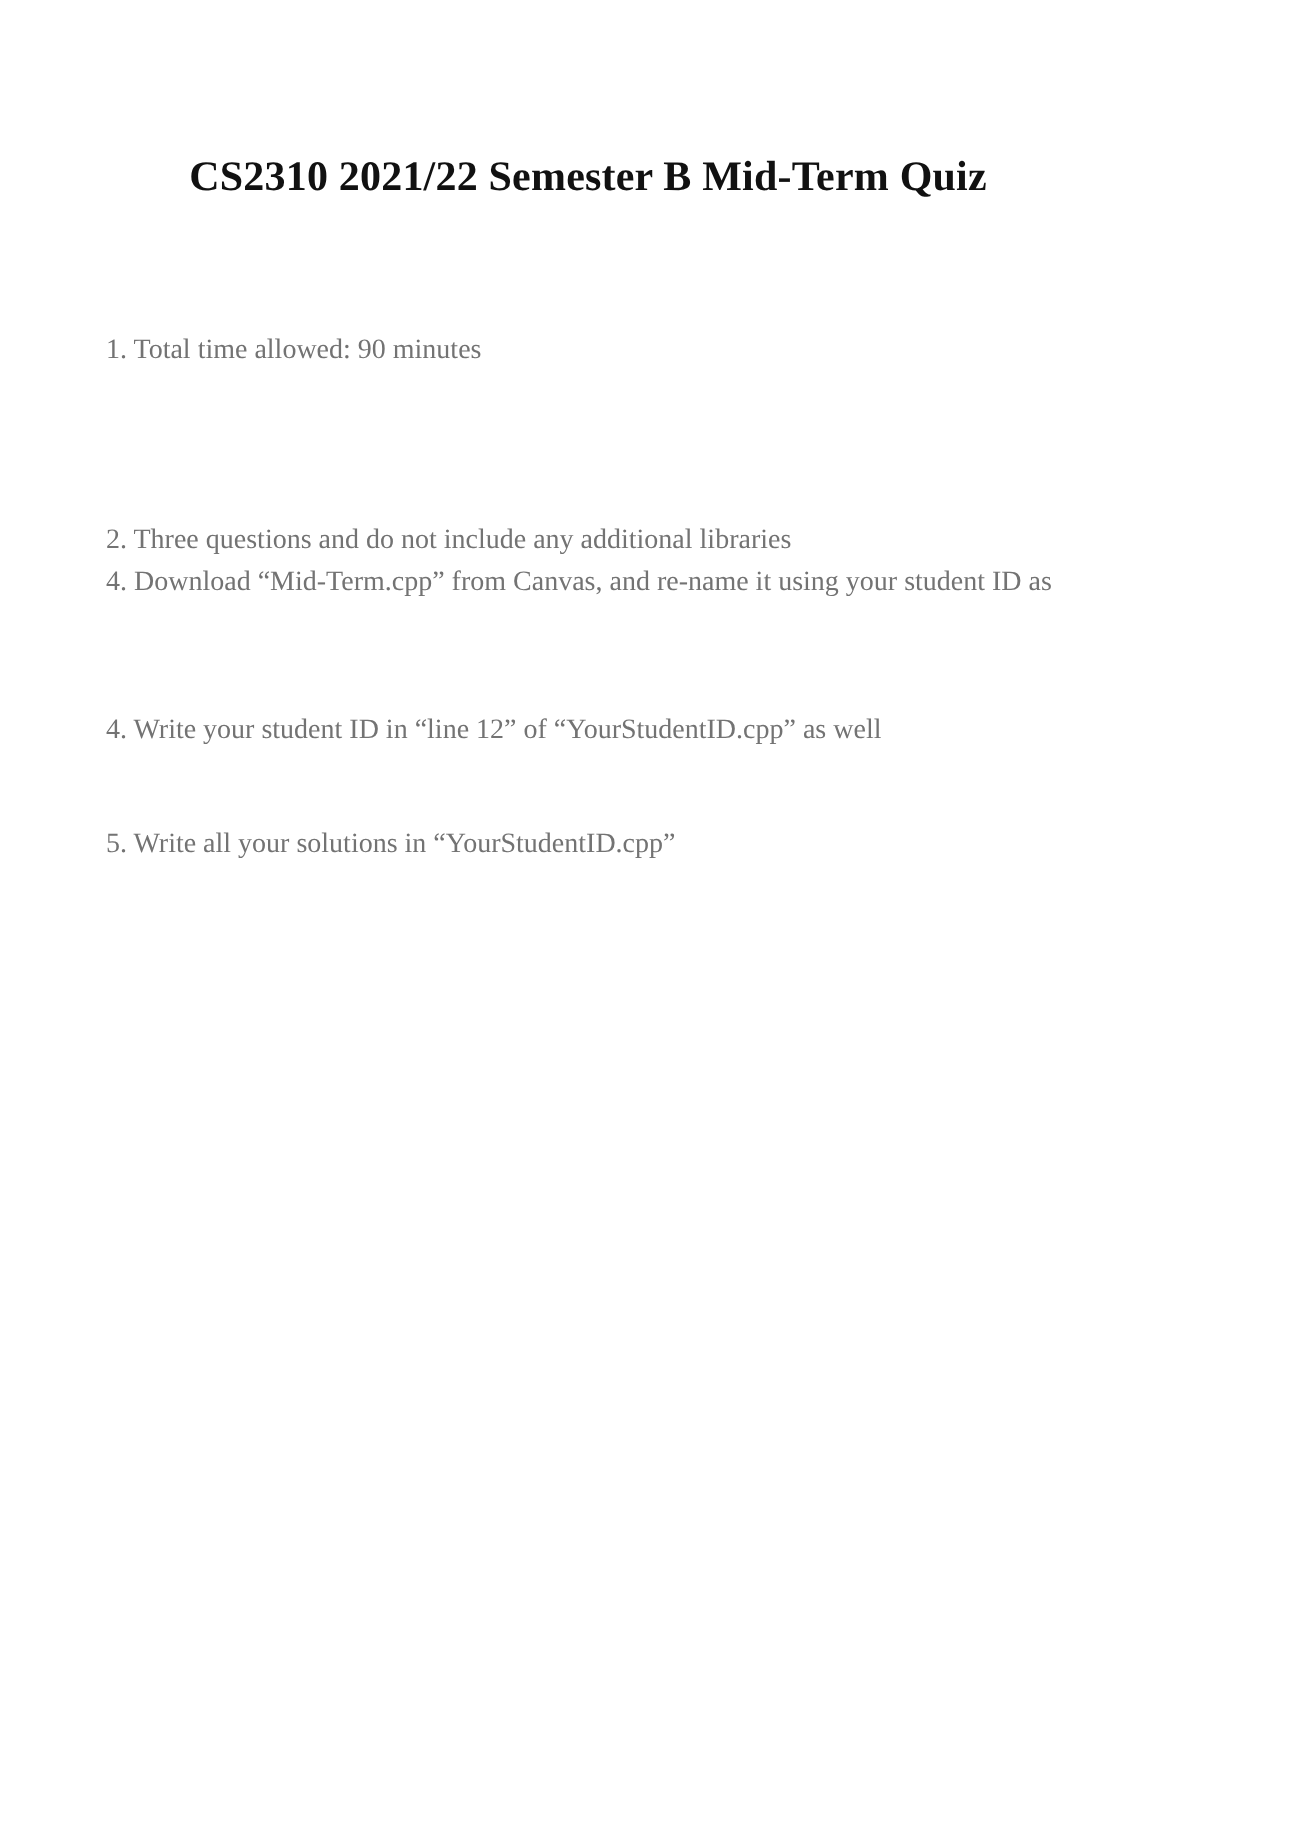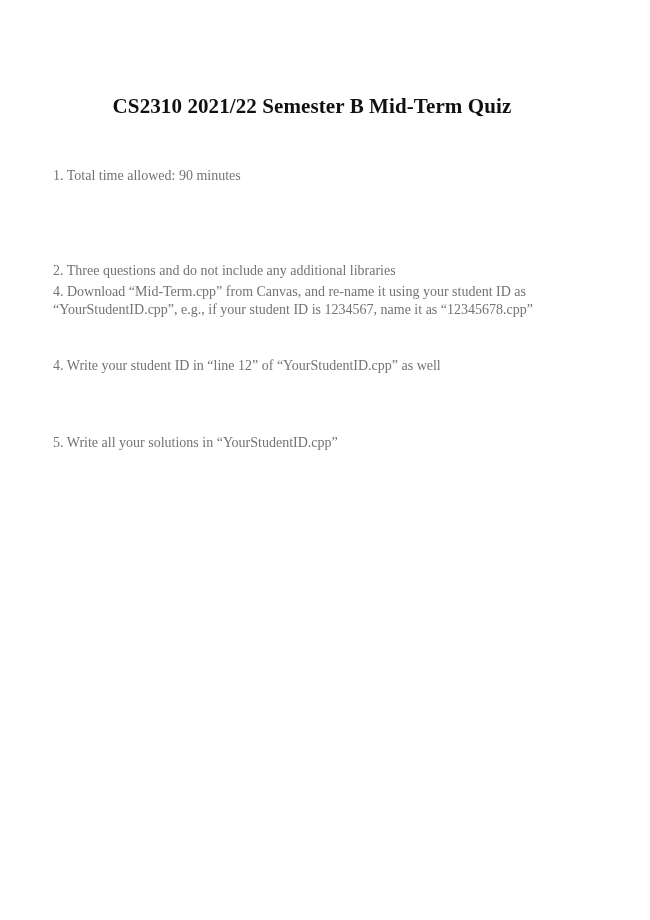--- a/index.html
+++ b/index.html
@@ -26,55 +26,54 @@
     .title {
       position: absolute;
       left: 0;
       width: 588px;
       top: 76px;
       text-align: center;
       font-weight: bold;
       font-size: 21px;
       letter-spacing: 0.1px;
       color: #111111;
-      margin: 18px;
+      margin: 0;
     }
     .item {
       position: absolute;
       left: 53px;
       width: 560px;
       font-size: 14px;
       line-height: 18px;
       color: #737373;
       margin: 0;
     }
     .item .line { display: block; white-space: nowrap; }
     #item-1 { top: 167px; }
     #item-2 { top: 226px; margin-top: 36px; }
     #item-3 { top: 283px; }
     #item-4 { top: 357px; }
-    #item-5 { top: 414px; margin-top: 20px; }
+    #item-5 { top: 414px; }
   </style>
 </head>
 <body>
 
 <div class="page">
   <h1 class="title">CS2310 2021/22 Semester B Mid-Term Quiz</h1>
 
   <p class="item" id="item-1">
     <span class="line">1. Total time allowed: 90 minutes</span>
   </p>
 
   <p class="item" id="item-2">
     <span class="line">2. Three questions and do not include any additional libraries</span>
   </p>
 
   <p class="item" id="item-3">
     <span class="line">4. Download “Mid-Term.cpp” from Canvas, and re-name it using your student ID as</span>
-    <span class="line">“YourStudentID.cpp”, e.g., if your student ID is 1234567, name it as “12345678.cpp”</span>
   </p>
 
   <p class="item" id="item-4">
     <span class="line">4. Write your student ID in “line 12” of “YourStudentID.cpp” as well</span>
   </p>
 
   <p class="item" id="item-5">
     <span class="line">5. Write all your solutions in “YourStudentID.cpp”</span>
   </p>
 </div>

